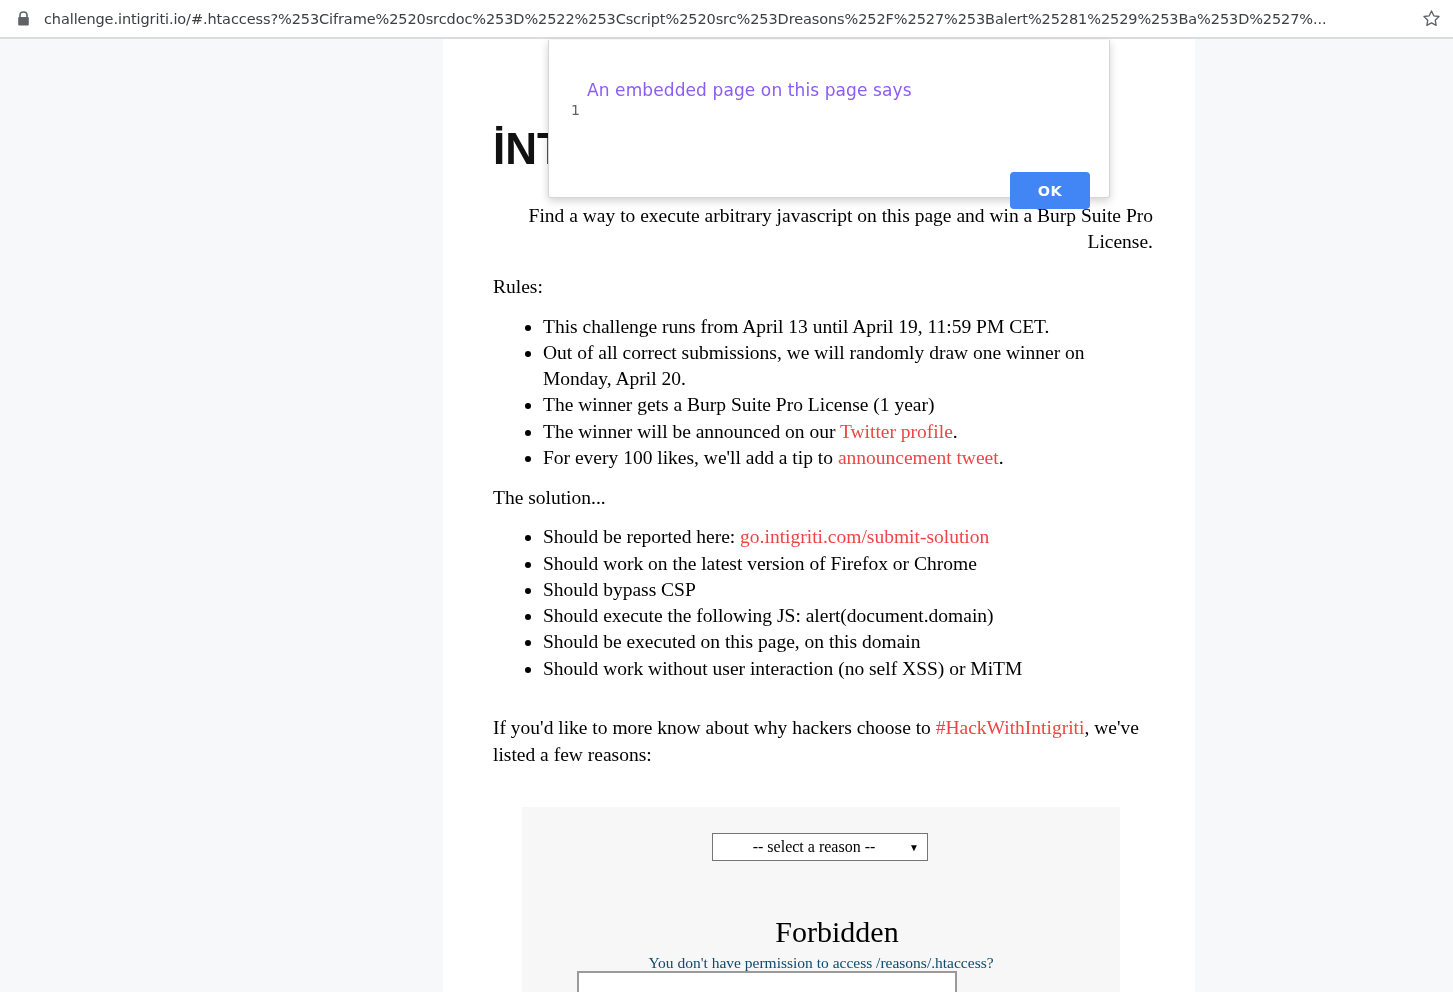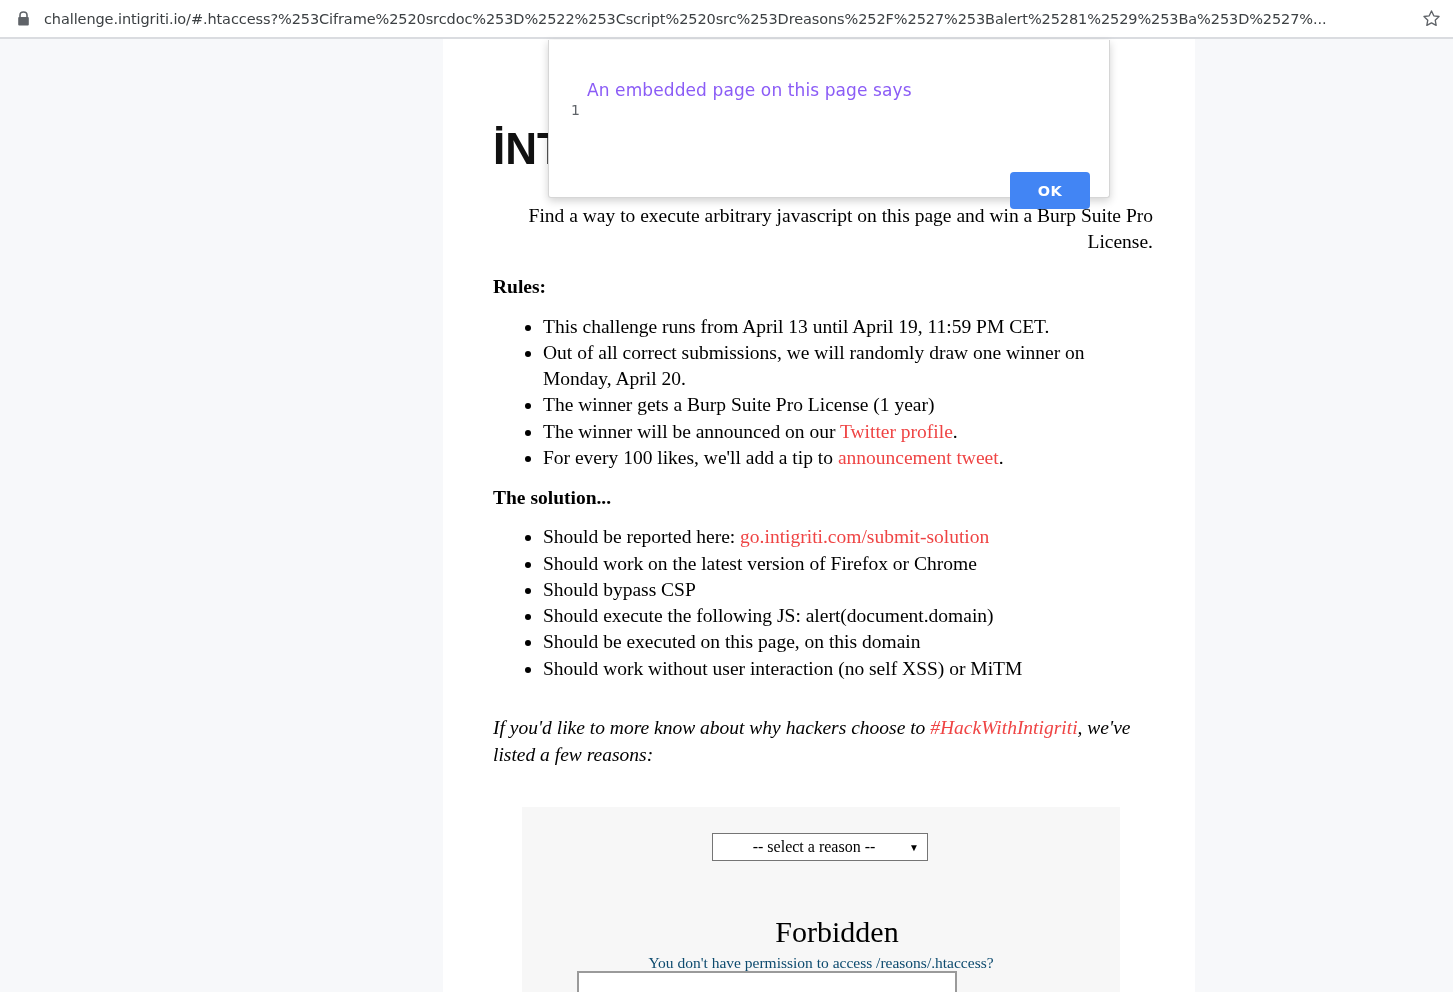--- a/index.html
+++ b/index.html
@@ -105,34 +105,33 @@
     position: absolute;
     top: 164px;
     left: 50px;
     width: 660px;
     font-family: "Liberation Serif", "DejaVu Serif", serif;
     font-size: 19.5px;
     line-height: 1.32;
     color: #000000;
   }
   #content-body p { margin: 0 0 13px 0; }
-  #content-body p.section-label { font-weight: bold; margin-top: 8px; margin-bottom: 14px; }
+  #content-body p.section-label { font-weight: normal; margin-top: 8px; margin-bottom: 14px; }
   #content-body ul {
     margin: 0 0 14px 0;
     padding-left: 50px;
     list-style: disc;
   }
   #content-body li { margin: 0 0 0.5px 0; }
   #content-body a, .link {
     color: #ef4444;
     text-decoration: none;
   }
   .intro-para { margin-bottom: 20px !important; text-align: right; }
   .reasons-para {
-    font-style: italic;
     margin-top: 34px !important;
     margin-bottom: 0 !important;
     line-height: 1.35;
   }
 
   
   #reasons-iframe {
     position: absolute;
     top: 768px;
     left: 522px;

